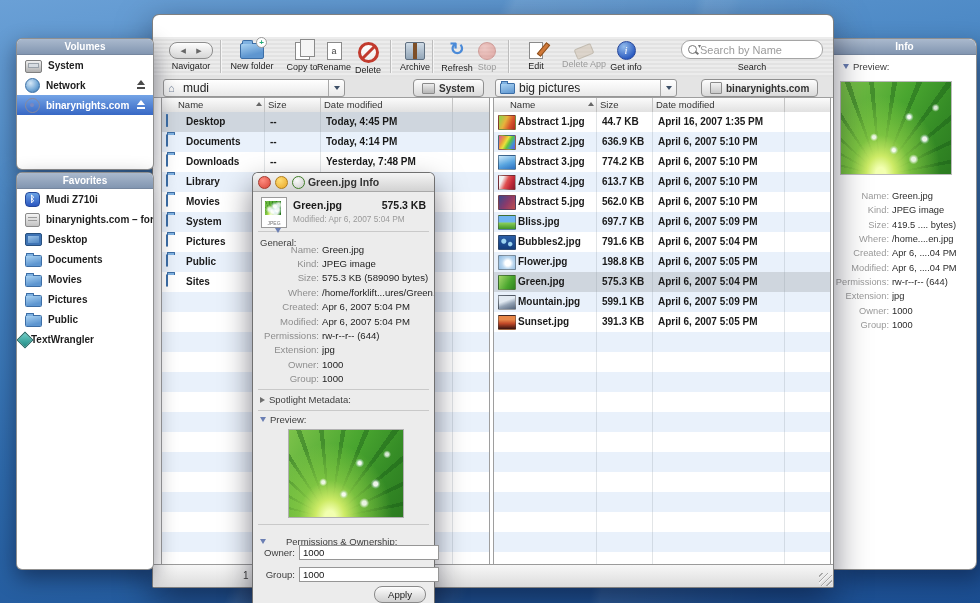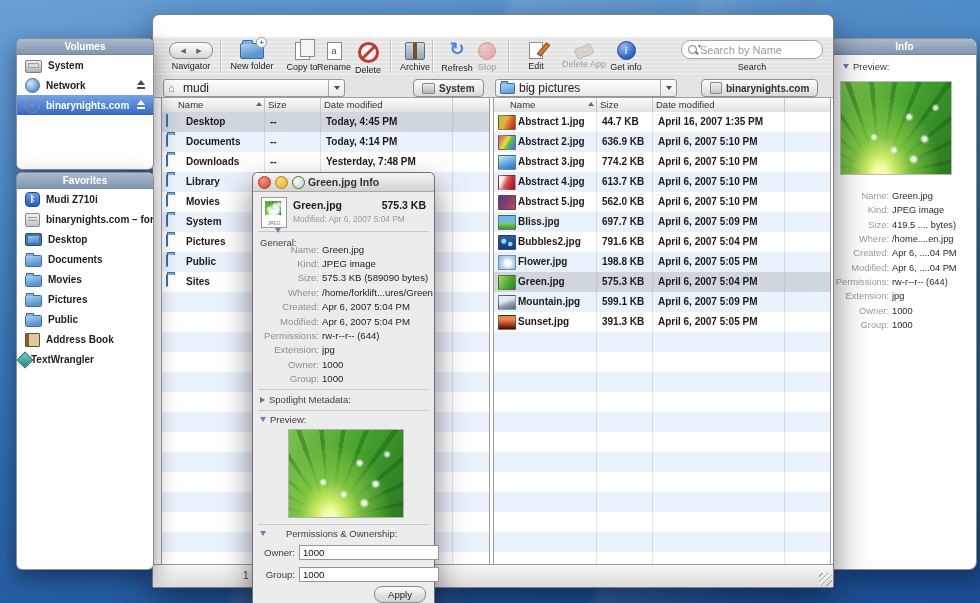--- a/index.html
+++ b/index.html
@@ -240,21 +240,21 @@
   .dlg-mod{position:absolute;left:40px;top:41px;font-size:8.3px;color:#9a9a9a;}
   .dlg-div{position:absolute;left:5px;right:5px;height:1px;background:#c9c9c9;}
   .dlg-general{position:absolute;left:7px;top:55px;flex-direction:column;}
   .dlg-fields{position:absolute;left:0;right:0;top:69px;}
   .d-row{display:flex;height:14.4px;align-items:center;font-size:9.6px;}
   .d-label{width:66px;text-align:right;color:#8e8e8e;flex:none;}
   .d-value{color:#1d1d1d;margin-left:3px;white-space:nowrap;overflow:hidden;}
   .dlg-spot{position:absolute;left:7px;top:221px;}
   .dlg-prevlab{position:absolute;left:7px;top:241px;}
   .dlg-img{position:absolute;left:35px;top:256px;width:114px;height:87px;border:1px solid #b0b0b0;}
-  .dlg-perm{position:absolute;left:7px;top:355px;gap:20px;}
+  .dlg-perm{position:absolute;left:7px;top:363px;gap:20px;}
   .fld-row{position:absolute;left:0;right:8px;height:16px;display:flex;align-items:center;}
   .fld-row .fl{width:42px;text-align:right;font-size:9.6px;color:#3d3d3d;flex:none;}
   .fld-row input{flex:1;height:13px;border:1px solid #969696;background:#fff;font-size:9.6px;color:#111;
     font-family:"Liberation Sans",sans-serif;margin-left:4px;padding:0 3px;}
   .owner-row{top:371px;} .group-row{top:393px;}
   .apply-btn{position:absolute;right:8px;top:413px;width:50px;height:15px;border:1px solid #8a8a8a;border-radius:8px;
     background:linear-gradient(#fdfdfd,#cfcfcf);font-size:9.6px;color:#222;text-align:center;line-height:15px;}
 </style>
 </head>
 <body>
@@ -556,24 +556,20 @@
         </div>
         <div class="side-row">
           <span class="s-icon folder-icon"></span>
           <span class="s-label">Pictures</span>
         </div>
         <div class="side-row">
           <span class="s-icon folder-icon"></span>
           <span class="s-label">Public</span>
         </div>
         <div class="side-row">
-          <span class="s-icon book-icon"></span>
-          <span class="s-label">Address Book</span>
-        </div>
-        <div class="side-row">
           <span class="s-icon textwrangler-icon"></span>
           <span class="s-label">TextWrangler</span>
         </div>
     </div>
   </div>
 
   <div class="drawer">
     <div class="side-header">Info</div>
     <div class="section-label drawer-preview-label">
       <span class="tri-down"></span>

